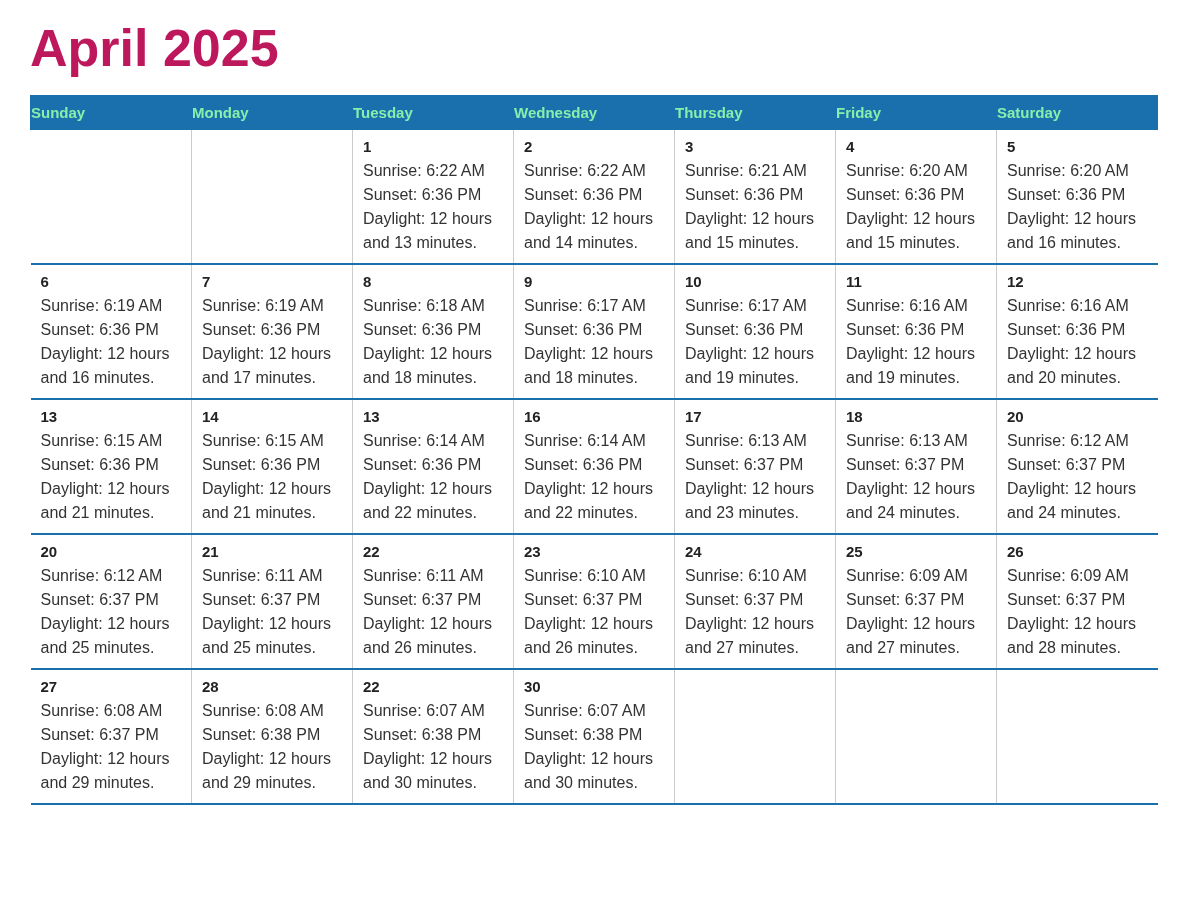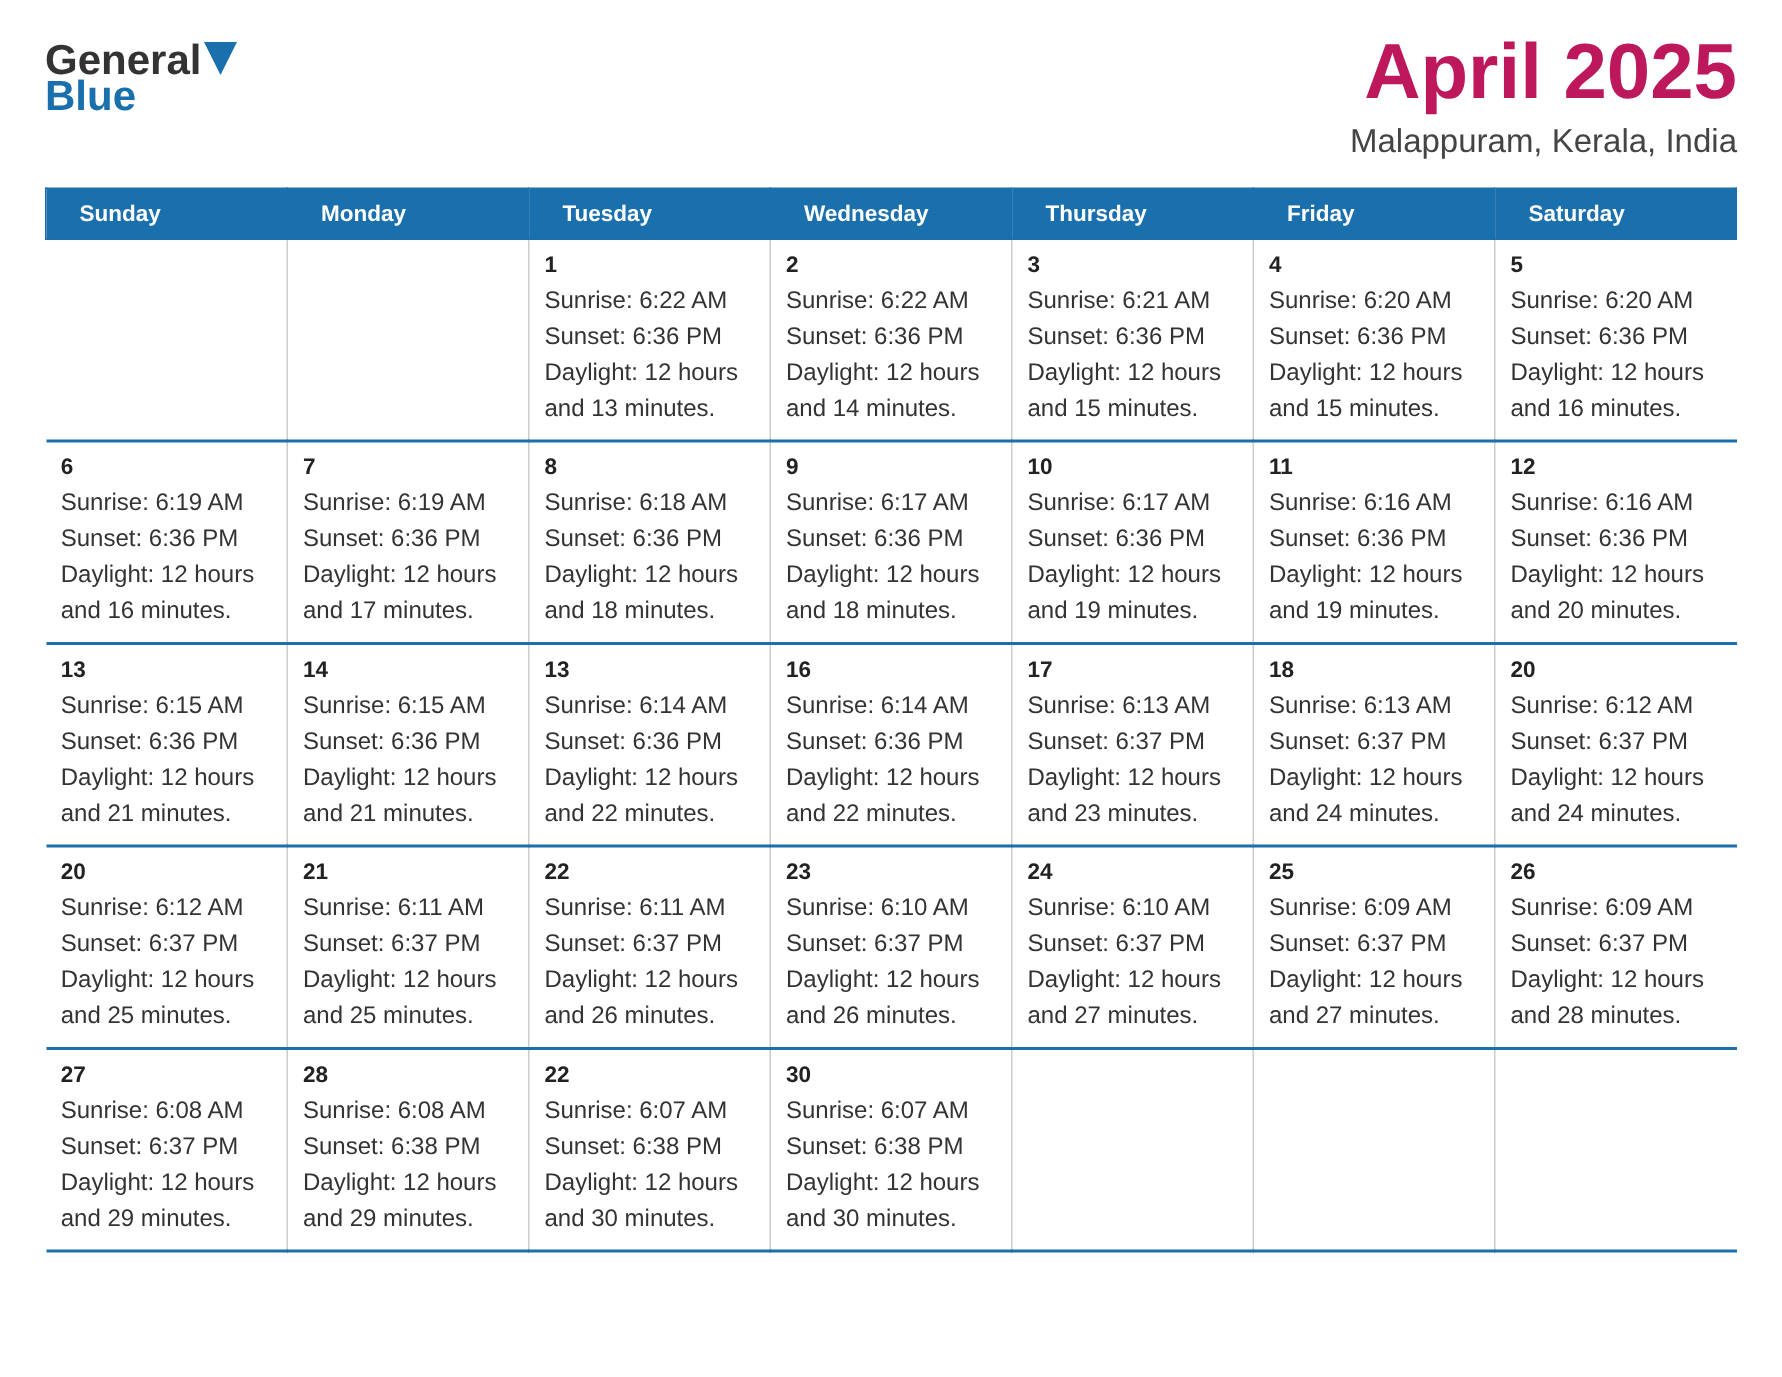--- a/index.html
+++ b/index.html
@@ -49,24 +49,24 @@
     }
     table {
       width: 100%;
       border-collapse: collapse;
       table-layout: fixed;
     }
     thead tr {
       background-color: #1a6fad;
     }
     thead th {
-      color: #ffffff;
+      color: #86efac;
       font-size: 15px;
       font-weight: 600;
-      padding: 8px 22px;
+      padding: 8px 0;
       text-align: left;
       border: 1px solid #1a6fad;
     }
     tbody tr {
       border-bottom: 2px solid #1a6fad;
     }
     tbody td {
       vertical-align: top;
       padding: 8px 10px;
       font-size: 12.5px;
@@ -91,34 +91,22 @@
       line-height: 1.5;
     }
     .empty-cell {
       background: #fff;
     }
   </style>
 </head>
 <body>
 
 <div class="header">
-  <div class="logo">
-    <div style="display:flex; flex-direction:column; align-items:flex-start;">
-      <div style="display:flex; align-items:center;">
-        <span class="logo-text-general">General</span>
-        <svg width="22" height="22" viewBox="0 0 22 22" style="margin-left:2px; margin-top:-2px;">
-          <polygon points="0,0 22,0 11,22" fill="#1a6fad"></polygon>
-        </svg>
-      </div>
-      <span class="logo-text-blue" style="margin-top:-4px;">Blue</span>
-    </div>
-  </div>
   <div class="title-area">
     <div class="month-title">April 2025</div>
-    <div class="location-title">Malappuram, Kerala, India</div>
   </div>
 </div>
 
 <table>
   <thead>
     <tr>
       <th>Sunday</th>
       <th>Monday</th>
       <th>Tuesday</th>
       <th>Wednesday</th>

